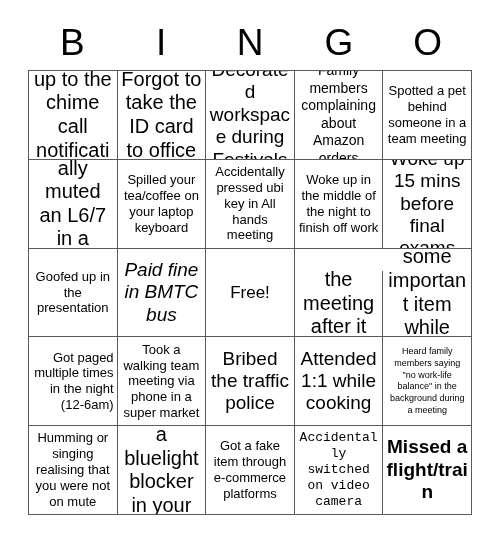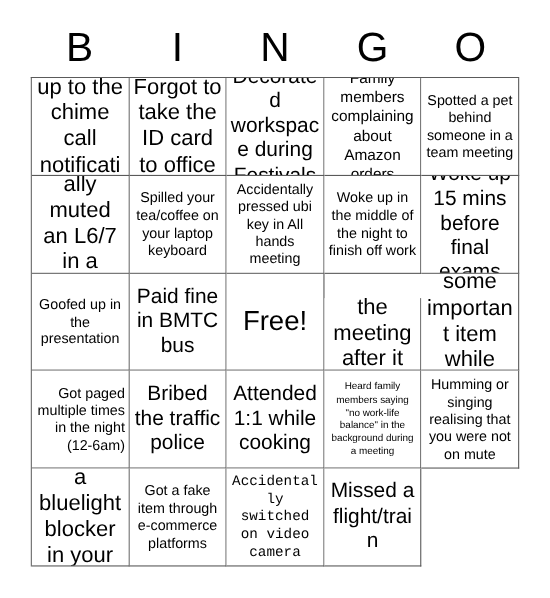--- a/index.html
+++ b/index.html
@@ -72,21 +72,21 @@
   }
   .cell .cell-text {
     display: block;
     width: 100%;
     word-wrap: break-word;
     overflow-wrap: break-word;
     hyphens: none;
   }
 
   
-  .fs-xl  .cell-text { font-size: 25px; line-height: 1.12; }
+  .fs-xl  .cell-text { font-size: 17px; line-height: 1.12; }
   .fs-lg  .cell-text { font-size: 19px; line-height: 1.18; }
   .fs-md  .cell-text { font-size: 20px; line-height: 1.18; }
   .fs-sm  .cell-text { font-size: 13px; line-height: 1.22; }
   .fs-xs  .cell-text { font-size: 14px; line-height: 1.25; }
   .fs-xxs .cell-text { font-size: 9px;  line-height: 1.3; }
 
   .free-cell .cell-text { font-weight: 400; }
 </style>
 </head>
 <body style="background: rgb(255, 255, 255); color: rgb(0, 0, 0);">
@@ -128,34 +128,37 @@
       </div>
       <div class="cell fs-sm" style="border-right-color: rgb(90, 90, 90); border-bottom-color: rgb(90, 90, 90);">
         <span class="cell-text">Woke up in the middle of the night to finish off work</span>
       </div>
       <div class="cell fs-lg" style="border-right-color: rgb(90, 90, 90); border-bottom-color: rgb(90, 90, 90);">
         <span class="cell-text">Woke up 15 mins before final exams</span>
       </div>
       <div class="cell fs-sm" style="border-right-color: rgb(90, 90, 90); border-bottom-color: rgb(90, 90, 90);">
         <span class="cell-text">Goofed up in the presentation</span>
       </div>
-      <div class="cell fs-lg" style="border-right-color: rgb(90, 90, 90); border-bottom-color: rgb(90, 90, 90);">
+      <div class="cell fs-lg" style="border-right-color: rgb(90, 90, 90); border-bottom-color: rgb(90, 90, 90); font-style: italic;">
         <span class="cell-text">Paid fine in BMTC bus</span>
       </div>
       <div class="cell fs-xl free-cell" style="border-right-color: rgb(90, 90, 90); border-bottom-color: rgb(90, 90, 90);">
         <span class="cell-text">Free!</span>
       </div>
       <div class="cell fs-md" style="border-right-color: rgb(90, 90, 90); border-bottom-color: rgb(90, 90, 90); margin-top: 22px;">
         <span class="cell-text">Joined the meeting after it got over</span>
       </div>
       <div class="cell fs-md" style="border-right-color: rgb(90, 90, 90); border-bottom-color: rgb(90, 90, 90);">
         <span class="cell-text">Lost some important item while trekking</span>
       </div>
       <div class="cell fs-sm" style="border-right-color: rgb(90, 90, 90); border-bottom-color: rgb(90, 90, 90); text-align: right;">
         <span class="cell-text">Got paged multiple times in the night (12-6am)</span>
+      </div>
+      <div class="cell fs-sm" style="border-right-color: rgb(90, 90, 90); border-bottom-color: rgb(90, 90, 90);">
+        <span class="cell-text">Took a walking team meeting via phone in a super market</span>
       </div>
       <div class="cell fs-lg" style="border-right-color: rgb(90, 90, 90); border-bottom-color: rgb(90, 90, 90);">
         <span class="cell-text">Bribed the traffic police</span>
       </div>
       <div class="cell fs-lg" style="border-right-color: rgb(90, 90, 90); border-bottom-color: rgb(90, 90, 90);">
         <span class="cell-text">Attended 1:1 while cooking</span>
       </div>
       <div class="cell fs-xxs" style="border-right-color: rgb(90, 90, 90); border-bottom-color: rgb(90, 90, 90);">
         <span class="cell-text">Heard family members saying "no work-life balance" in the background during a meeting</span>
       </div>
@@ -164,18 +167,18 @@
       </div>
       <div class="cell fs-md" style="border-right-color: rgb(90, 90, 90); border-bottom-color: rgb(90, 90, 90);">
         <span class="cell-text">Installed a bluelight blocker in your laptop</span>
       </div>
       <div class="cell fs-sm" style="border-right-color: rgb(90, 90, 90); border-bottom-color: rgb(90, 90, 90);">
         <span class="cell-text">Got a fake item through e-commerce platforms</span>
       </div>
       <div class="cell fs-sm" style="border-right-color: rgb(90, 90, 90); border-bottom-color: rgb(90, 90, 90); font-family: Liberation Mono, monospace;">
         <span class="cell-text">Accidentally switched on video camera</span>
       </div>
-      <div class="cell fs-lg" style="border-right-color: rgb(90, 90, 90); border-bottom-color: rgb(90, 90, 90);">
+      <div class="cell fs-lg" style="border-right-color: rgb(90, 90, 90); border-bottom-color: rgb(90, 90, 90); font-weight: bold;">
         <span class="cell-text">Missed a flight/train</span>
       </div>
     </div>
 
 </div>
 
 </body></html>

